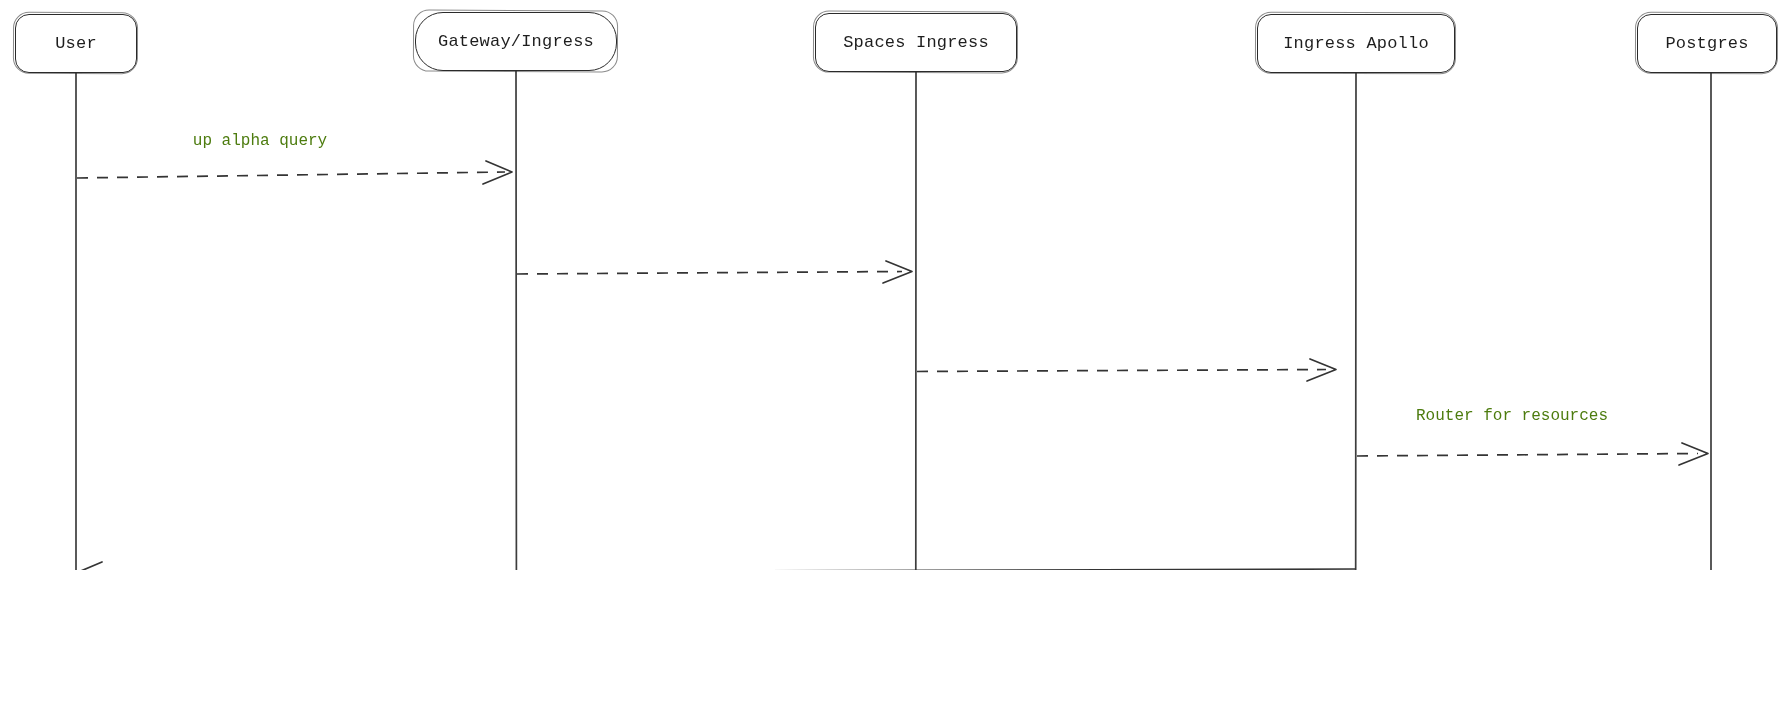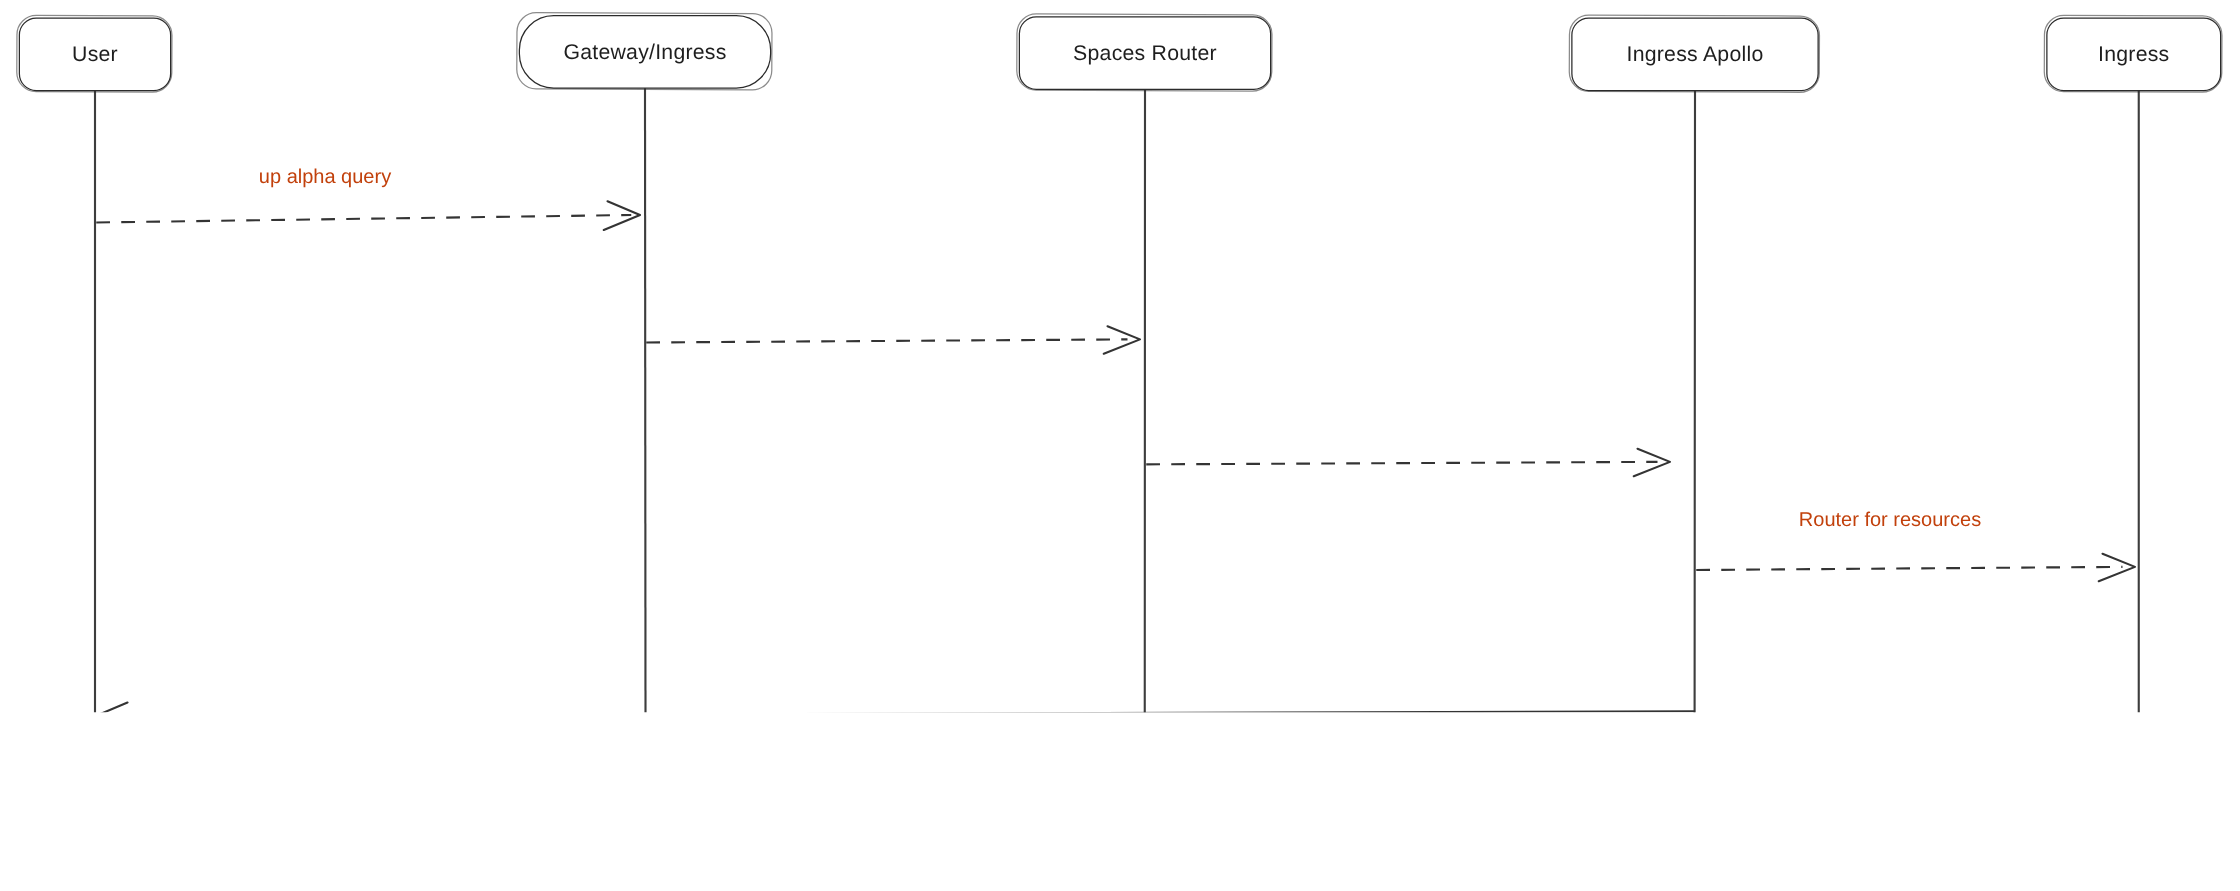--- a/index.html
+++ b/index.html
@@ -6,21 +6,21 @@
     margin: 0;
     padding: 0;
     background: #ffffff;
   }
   .canvas {
     position: relative;
     width: 1792px;
     height: 570px;
     background: #ffffff;
     overflow: hidden;
-    font-family: Liberation Sans, sans-serif;
+    font-family: Liberation Mono, monospace;
     color: #1e1e1e;
   }
   .diagram-svg {
     position: absolute;
     left: 0;
     top: 0;
     width: 1792px;
     height: 713px;
   }
   .lifeline {
@@ -66,21 +66,21 @@
     inset: -3px -2px -2px -3px;
     border: 1px solid rgba(43,43,43,0.55);
     border-radius: 16px;
     transform: rotate(0.25deg);
     pointer-events: none;
   }
   .msg-label {
     position: absolute;
     font-size: 16px;
     line-height: 1.2;
-    color: #c2410c;
+    color: #4d7c0f;
     text-align: center;
     white-space: nowrap;
   }
 </style>
 </head>
 <body>
 
 <div class="canvas">
 
   <svg class="diagram-svg" viewBox="0 0 1792 713">
@@ -109,28 +109,28 @@
 
   <div class="actor-box" style="left:15px; top:14px; width:122px; height:59px;">
     <span>User</span>
   </div>
 
   <div class="actor-box" style="left:415px; top:12px; width:202px; height:59px;border-radius:28px;">
     <span>Gateway/Ingress</span>
   </div>
 
   <div class="actor-box" style="left:815px; top:13px; width:202px; height:59px;">
-    <span>Spaces Router</span>
+    <span>Spaces Ingress</span>
   </div>
 
   <div class="actor-box" style="left:1257px; top:14px; width:198px; height:59px;">
     <span>Ingress Apollo</span>
   </div>
 
   <div class="actor-box" style="left:1637px; top:14px; width:140px; height:59px;">
-    <span>Ingress</span>
+    <span>Postgres</span>
   </div>
 
   <div class="msg-label" style="left:160px; top:132px; width:200px;">up alpha query</div>
 
   <div class="msg-label" style="left:1412px; top:407px; width:200px;">Router for resources</div>
 
 </div>
 
 </body></html>

